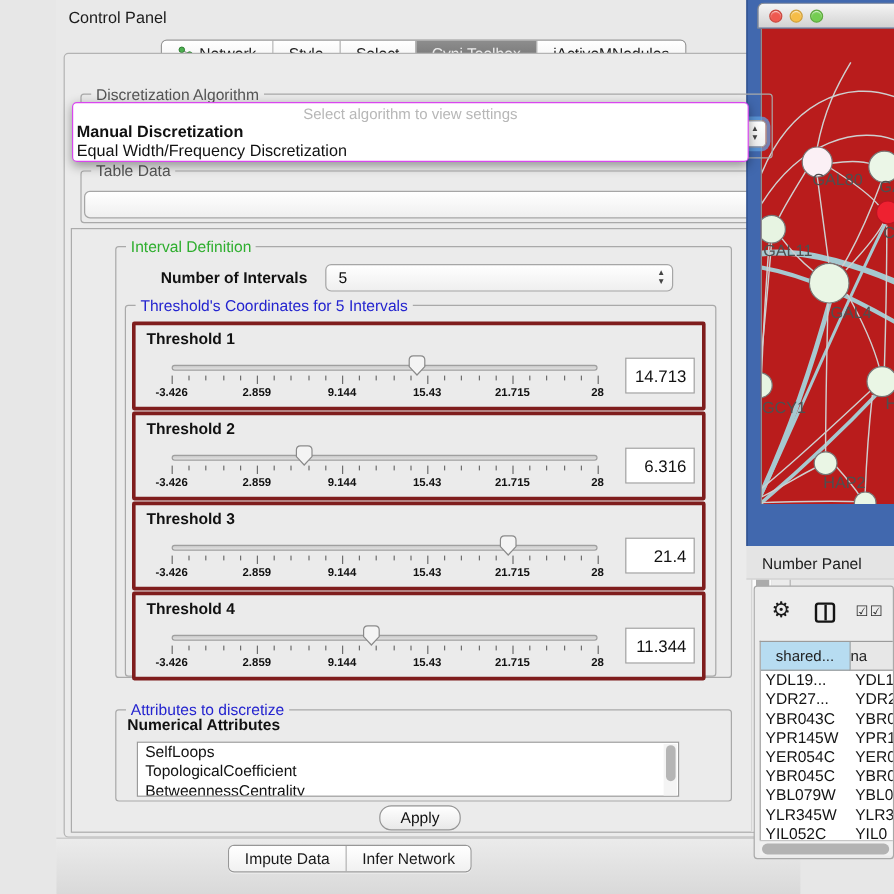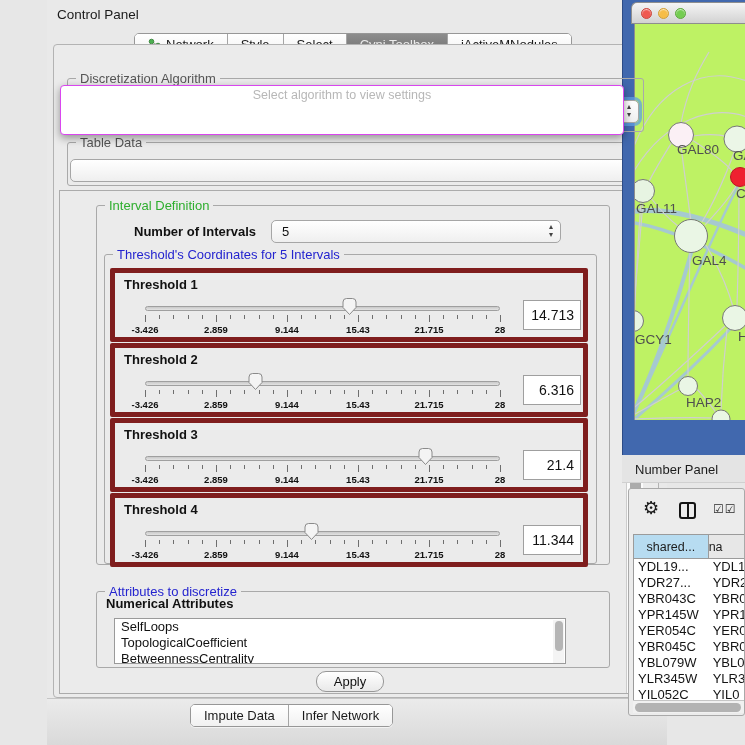--- a/index.html
+++ b/index.html
@@ -45,21 +45,21 @@
 
   .scrollpane { position:absolute; left:12px; top:190px; width:584px; height:504px; border:1px solid #ababab; background:#ebebeb; }
   .v-scrollbar { position:absolute; left:566px; top:0; width:17px; height:502px; background:#fbfbfb; border-left:1px solid #cccccc; }
   .v-thumb { position:absolute; left:2.5px; top:17px; width:11px; height:452px; background:#ababab; border-radius:6px; }
 
   .interval-group { left:36px; top:14px; width:514px; height:360px; }
   .num-label { position:absolute; left:37px; top:18px; font-size:13px; font-weight:bold; color:#111; }
   .num-combo { left:174px; top:14px; width:290px; }
   .thresh-group { left:7px; top:48px; width:493px; height:310px; }
 
-  .throw { position:absolute; left:5px; width:478px; height:74px; background:#ebebeb; border:5px solid #7f1d1d; border-radius:2px; }
+  .throw { position:absolute; left:5px; width:478px; height:74px; background:#ebebeb; border:3px solid #7f1d1d; border-radius:2px; }
   .throw-label { position:absolute; left:9px; top:4px; font-size:13px; font-weight:bold; color:#111; }
   .track { position:absolute; left:30px; top:33px; width:355px; height:5px; border:1px solid #9f9f9f; border-radius:3px; background:linear-gradient(#c9c9c9,#e3e3e3); }
   .thumb { position:absolute; top:24px; width:17px; height:19px; }
   .tick { position:absolute; top:42px; width:1px; height:4px; background:#6e6e6e; }
   .tick.major { height:7px; }
   .tick-label { position:absolute; top:51px; width:46px; text-align:center; font-size:9.5px; font-weight:bold; color:#111; }
   .value-field { position:absolute; left:408px; top:27px; width:58px; height:30px; background:#fff; border:1px solid #9f9f9f; font-size:14px; color:#111; text-align:right; line-height:28px; padding-right:6px; }
 
   .attrs-group { left:36px; top:400px; width:514px; height:77px; }
   .attrs-subtitle { position:absolute; left:9px; top:4px; font-size:13px; font-weight:bold; color:#111; }
@@ -70,21 +70,21 @@
 
   .apply-button { position:absolute; left:256px; top:480px; width:68px; height:21px; background:linear-gradient(#ffffff,#e9e9e9); border:1px solid #979797; border-radius:10px; font-size:13px; color:#111; text-align:center; line-height:19px; }
 
   
   .net-window { position:absolute; left:622px; top:0; width:123px; height:455px; background:#4168ae; border-left:1px solid #2c4b86; }
   .net-titlebar { position:absolute; left:8px; top:2px; width:115px; height:22px; background:linear-gradient(#f5f5f5,#d2d2d2); border:1px solid #8e8e8e; border-right:none; border-top-left-radius:6px; }
   .light { position:absolute; top:5px; width:11px; height:11px; border-radius:50%; box-shadow:inset 0 1px 1px rgba(255,255,255,.7); }
   .light.red { left:9px; background:#ef5950; border:1px solid #ca4a41; }
   .light.yellow { left:26px; background:#f6bd47; border:1px solid #cfa03c; }
   .light.green { left:43px; background:#74cd51; border:1px solid #5fa940; }
-  .net-canvas { position:absolute; left:11px; top:24px; width:112px; height:396px; background:#bef264; border-left:1px solid #8e8e8e; overflow:hidden; }
+  .net-canvas { position:absolute; left:11px; top:24px; width:112px; height:396px; background:#b91c1c; border-left:1px solid #8e8e8e; overflow:hidden; }
 
   
   .table-panel-bar { position:absolute; left:622px; top:455px; width:123px; height:28px; background:#e4e4e4; border-bottom:1px solid #d0d0d0; }
   .table-panel-title { position:absolute; left:13px; top:7px; font-size:13px; color:#1b1b1b; }
   .table-window { position:absolute; left:628px; top:488px; width:117px; height:228px; background:#ececec; border:1px solid #a9a9a9; border-radius:3px; overflow:hidden; }
   .gear-icon { position:absolute; left:14px; top:8px; font-size:18px; color:#1a1a1a; }
   .split-icon { position:absolute; left:50px; top:13px; width:17px; height:17px; border:2px solid #141414; border-radius:3px; }
   .split-icon::after { content:""; position:absolute; left:5.5px; top:0; width:2px; height:13px; background:#141414; }
   .cb-icons { position:absolute; left:84px; top:13px; font-size:12px; color:#2a2a2a; letter-spacing:1px; }
   .grid { position:absolute; left:4px; top:45px; width:113px; height:166px; background:#fff; border:1px solid #9b9b9b; border-bottom:none; overflow:hidden; }
@@ -349,20 +349,24 @@
 
       <div class="apply-button">Apply</div>
 
       <div class="v-scrollbar">
         <div class="v-thumb"></div>
       </div>
     </div>
 
     <div class="popup">
       <div class="popup-placeholder">Select algorithm to view settings</div>
+      <div id="popup-items">
+          <div class="popup-item bold">Manual Discretization</div>
+          <div class="popup-item">Equal Width/Frequency Discretization</div>
+        </div>
     </div>
 
     <div class="cp-bottom-strip"></div>
     <div class="segmented bottom-tabs" id="bottom-tabs">
         <div class="seg">
           <span>Impute Data</span>
         </div>
         <div class="seg">
           <span>Infer Network</span>
         </div>

